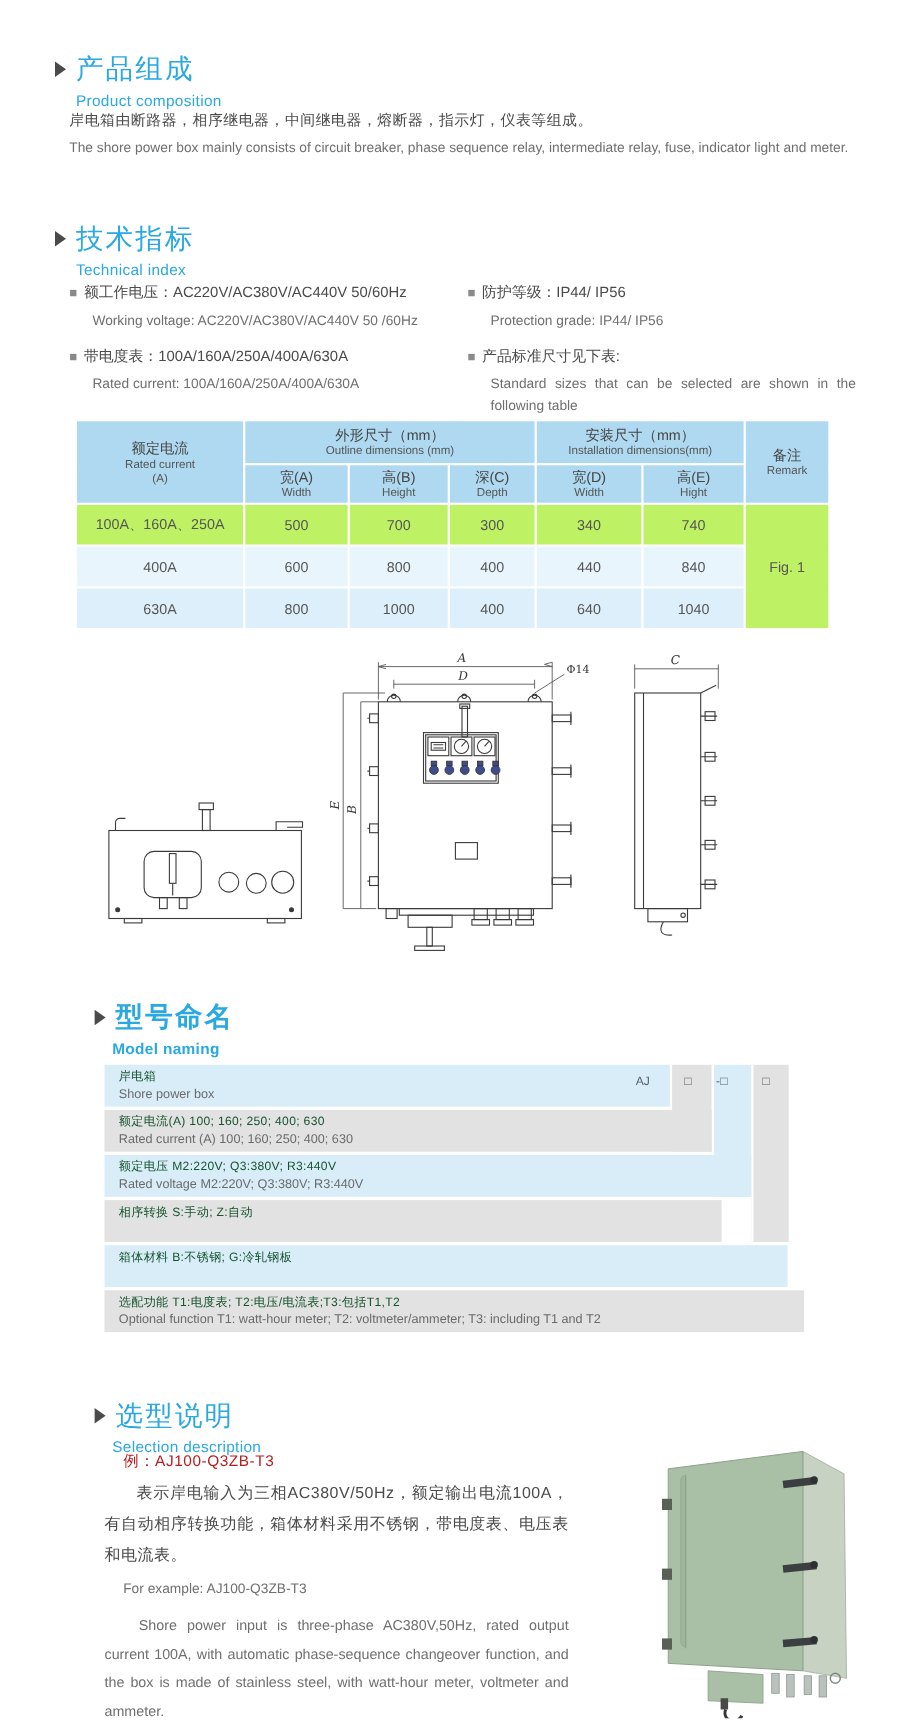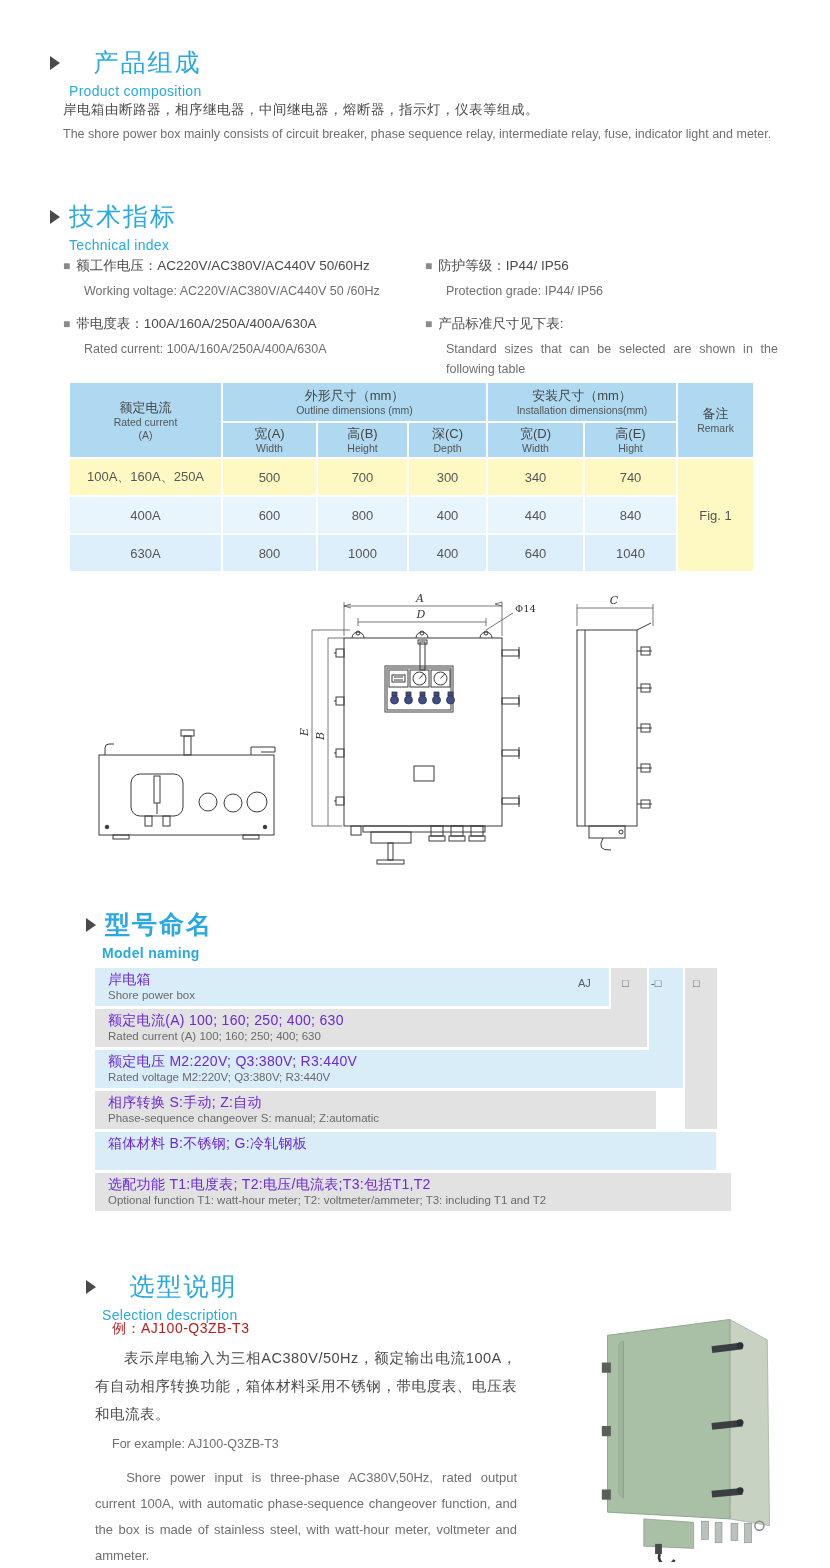--- a/index.html
+++ b/index.html
@@ -2,21 +2,21 @@
 <html><head>
 <meta charset="utf-8">
 <style>
   * { margin:0; padding:0; box-sizing:border-box; }
   html,body { background:#ffffff; }
   body { font-family:"Liberation Sans","DejaVu Sans",sans-serif; }
   #page { position:relative; width:830px; height:1568px; background:#ffffff; overflow:hidden; margin:0 auto; }
 
   
   .sec-head { position:absolute; }
-  .head-line { display:flex; align-items:center; gap:9px;justify-content:space-between; }
+  .head-line { display:flex; align-items:center; gap:9px; }
   .arrow-icon { width:0; height:0; border-left:10px solid #4a4a4a; border-top:7px solid transparent; border-bottom:7px solid transparent; }
   .sec-title { font-size:25px; color:#29a8e1; letter-spacing:2px; }
   .sec-sub { font-size:14px; color:#29a8e1; margin-left:19px; margin-top:4px; letter-spacing:0.3px; }
 
   .p-zh { position:absolute; font-size:13.5px; color:#4a4a4a; letter-spacing:0.5px; }
   .p-en { position:absolute; font-size:12.5px; color:#6f6f6f; }
 
   
   .spec-col { position:absolute; }
   .spec { margin-bottom:13px; }
@@ -27,35 +27,35 @@
 
   
   #size-table { position:absolute; left:68px; top:381px; border-collapse:collapse; table-layout:fixed; width:685px; }
   #size-table th, #size-table td { border:2px solid #ffffff; font-weight:normal; }
   #size-table thead th { background:#aed9f0; }
   .th-zh { font-size:13px; color:#454545; line-height:17px; }
   .th-en { font-size:10.5px; color:#555555; line-height:13px; }
   .grp-row th { height:40px; }
   .sub-row th { height:36px; }
   #size-table td { text-align:center; font-size:13px; color:#565656; height:38px; }
-  tr.r1 td { background:#fef9c3; }
+  tr.r1 td { background:#bef264; }
   tr.r2 td { background:#e9f5fc; }
   tr.r3 td { background:#ddeffa; }
   td.remark-cell { background:#e7f4fb; font-size:13px; color:#565656; }
   #size-table th { text-align:center; }
 
   
   #naming { position:absolute; left:95px; top:968px; width:660px; height:246px; }
   .strip { position:absolute; top:0; border-left:2px solid #ffffff; }
   .strip.gray { background:#e2e2e2; }
   .strip.blue { background:#d9edf9; }
   .nrow { position:absolute; left:0; height:38px; padding:3px 0 0 13px; }
   .nrow.blue { background:#d9edf9; }
   .nrow.gray { background:#e2e2e2; }
-  .nrow .l1 { font-size:14px; color:#6d28d9; line-height:17px; letter-spacing:0.3px; white-space:nowrap; }
+  .nrow .l1 { font-size:11px; color:#14532d; line-height:17px; letter-spacing:0.3px; white-space:nowrap; }
   .nrow .l2 { font-size:11.5px; color:#6a6a6a; line-height:15px; white-space:nowrap; }
   .code { position:absolute; top:9px; font-size:11px; color:#566066; }
 
   
   #sel-text { position:absolute; left:95px; top:1320px; width:422px; }
   .example-zh { font-size:14px; color:#b91c1c; margin-left:17px; letter-spacing:0.5px; }
   .sel-body-zh { font-size:14.5px; color:#4a4a4a; line-height:28px; text-indent:2em; text-align:justify; margin-top:6px; letter-spacing:0.5px; }
   .example-en { font-size:12.5px; color:#6f6f6f; margin-left:17px; margin-top:9px; }
   .sel-body-en { font-size:13px; color:#6f6f6f; line-height:26px; text-indent:2.4em; text-align:justify; margin-top:14px; }
 
@@ -367,21 +367,20 @@
     <div class="nrow gray" style="top:41px;  width:552px;">
       <div class="l1">额定电流(A)  100; 160; 250; 400; 630</div>
       <div class="l2">Rated current (A) 100; 160; 250; 400; 630</div>
     </div>
     <div class="nrow blue" style="top:82px;  width:588px;">
       <div class="l1">额定电压   M2:220V;  Q3:380V;  R3:440V</div>
       <div class="l2">Rated voltage   M2:220V;  Q3:380V;  R3:440V</div>
     </div>
     <div class="nrow gray" style="top:123px; width:561px;">
       <div class="l1">相序转换  S:手动; Z:自动</div>
-      <div class="l2">Phase-sequence changeover  S: manual;  Z:automatic</div>
     </div>
     <div class="nrow blue" style="top:164px; width:621px;">
       <div class="l1">箱体材料     B:不锈钢;  G:冷轧钢板</div>
     </div>
     <div class="nrow gray" style="top:205px; width:636px;">
       <div class="l1">选配功能      T1:电度表;  T2:电压/电流表;T3:包括T1,T2</div>
       <div class="l2">Optional function  T1: watt-hour meter; T2: voltmeter/ammeter; T3: including T1 and T2</div>
     </div>
 
     <span class="code" style="left:483px;">AJ</span>

